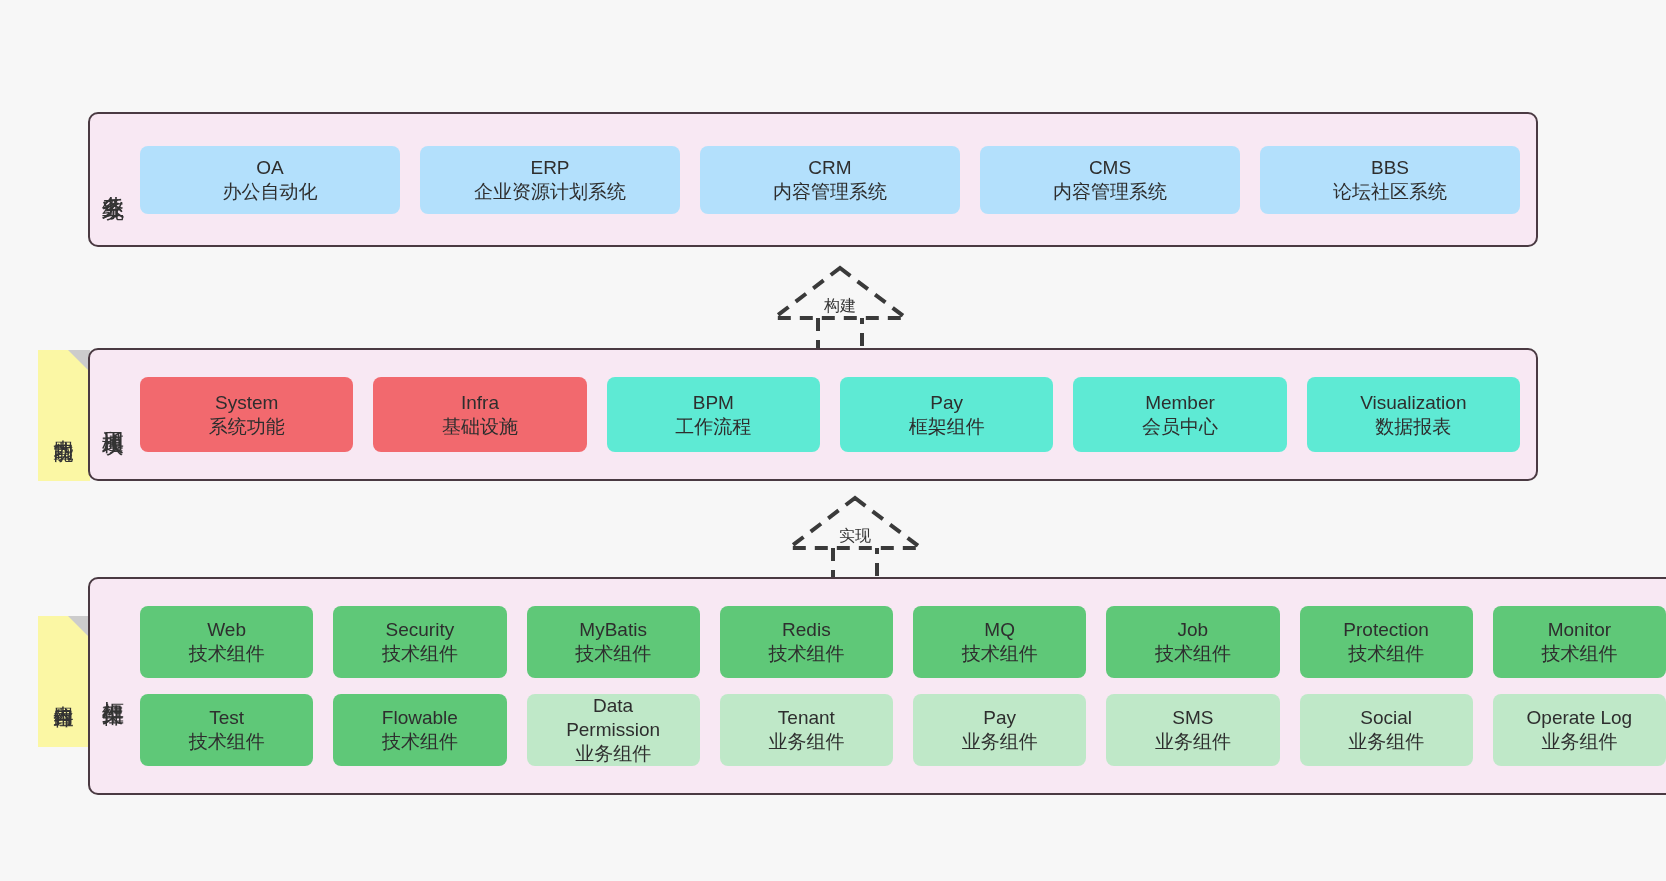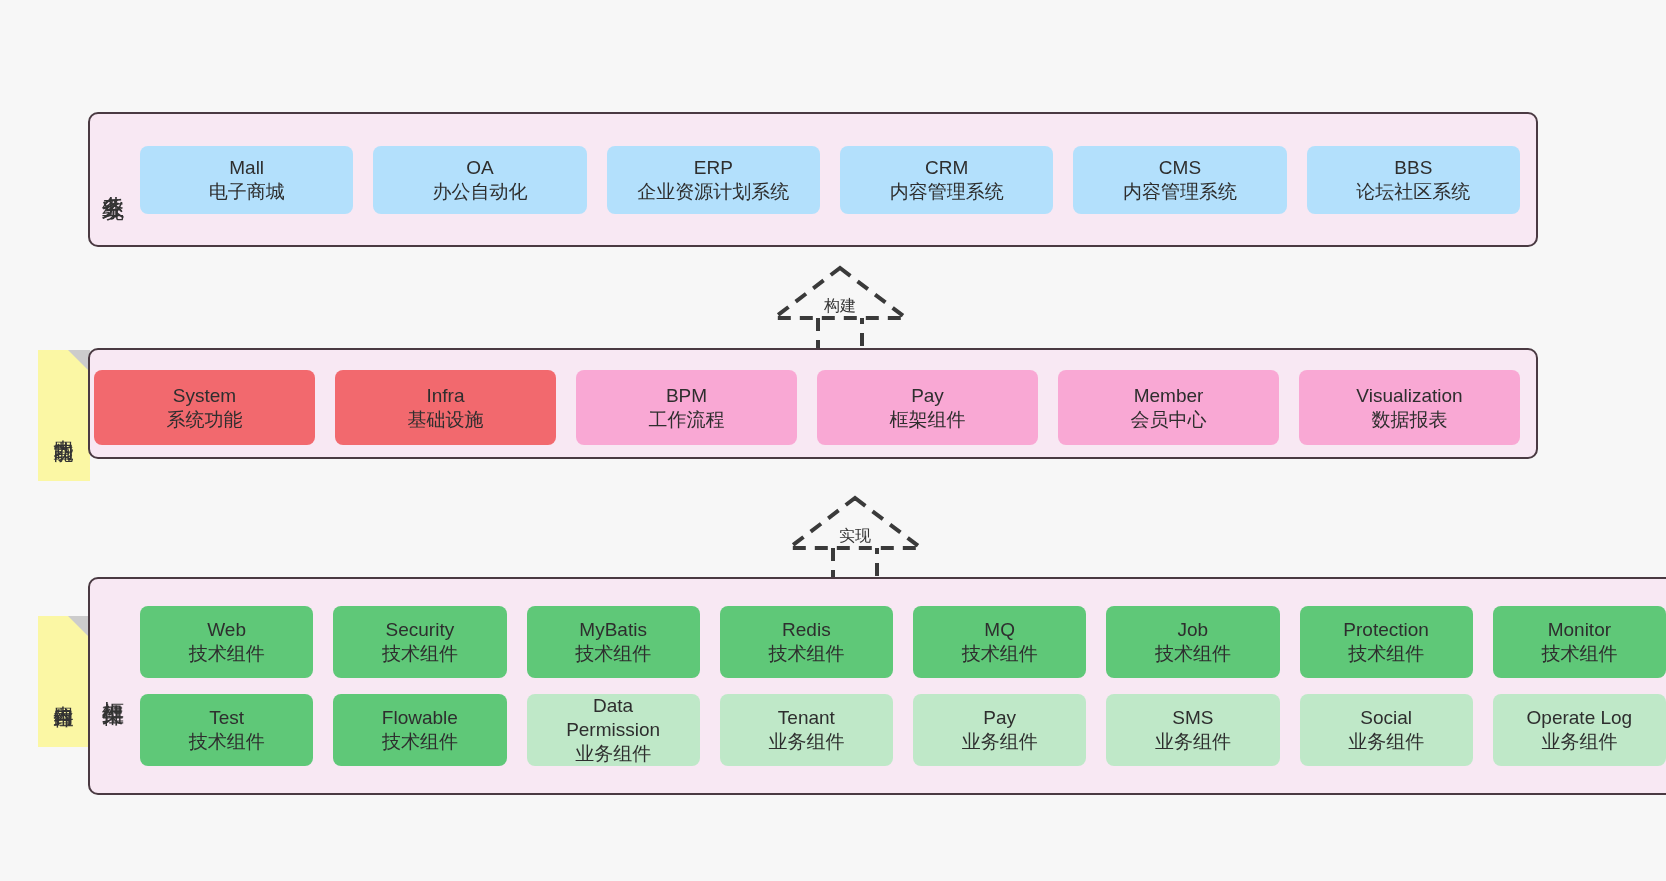--- a/index.html
+++ b/index.html
@@ -78,27 +78,27 @@
     padding: 6px 4px;
     box-sizing: border-box;
   }
   .card .t1 { display:block; }
   .card .t2 { display:block; }
   .card .t3 { display:block; }
 
   
   .c-blue        { background: #b3e0fc; }
   .c-red         { background: #f2696e; }
-  .c-pink        { background: #f9a8d4; text-align: right; }
+  .c-pink        { background: #5eead4; text-align: right; }
   .c-green       { background: #5fc878; }
   .c-lightgreen  { background: #bfe8c8; }
 
   
   #layer-business { left: 88px;  top: 112px; width: 1450px; height: 135px; }
-  #layer-modules  { left: 88px;  top: 348px; width: 1450px; height: 111px; flex-direction: column; }
+  #layer-modules  { left: 88px;  top: 348px; width: 1450px; height: 133px; }
   #layer-framework{ left: 88px;  top: 577px; width: 1596px; height: 218px; }
 
   #layer-business  .card { height: 68px; }
   #layer-modules   .card { height: 75px; }
   #layer-framework .card { height: 72px; }
 
   
   .sticky {
     position: absolute;
     width: 52px;
@@ -152,24 +152,20 @@
 </head>
 <body>
 
 <div id="canvas">
 
   <div class="layer" id="layer-business">
     <div class="layer-title">业务系统</div>
     <div class="cards">
       <div class="card-row">
         <div class="card c-blue">
-          <span class="t1">Mall</span>
-          <span class="t2">电子商城</span>
-        </div>
-        <div class="card c-blue">
           <span class="t1">OA</span>
           <span class="t2">办公自动化</span>
         </div>
         <div class="card c-blue">
           <span class="t1">ERP</span>
           <span class="t2">企业资源计划系统</span>
         </div>
         <div class="card c-blue">
           <span class="t1">CRM</span>
           <span class="t2">内容管理系统</span>

